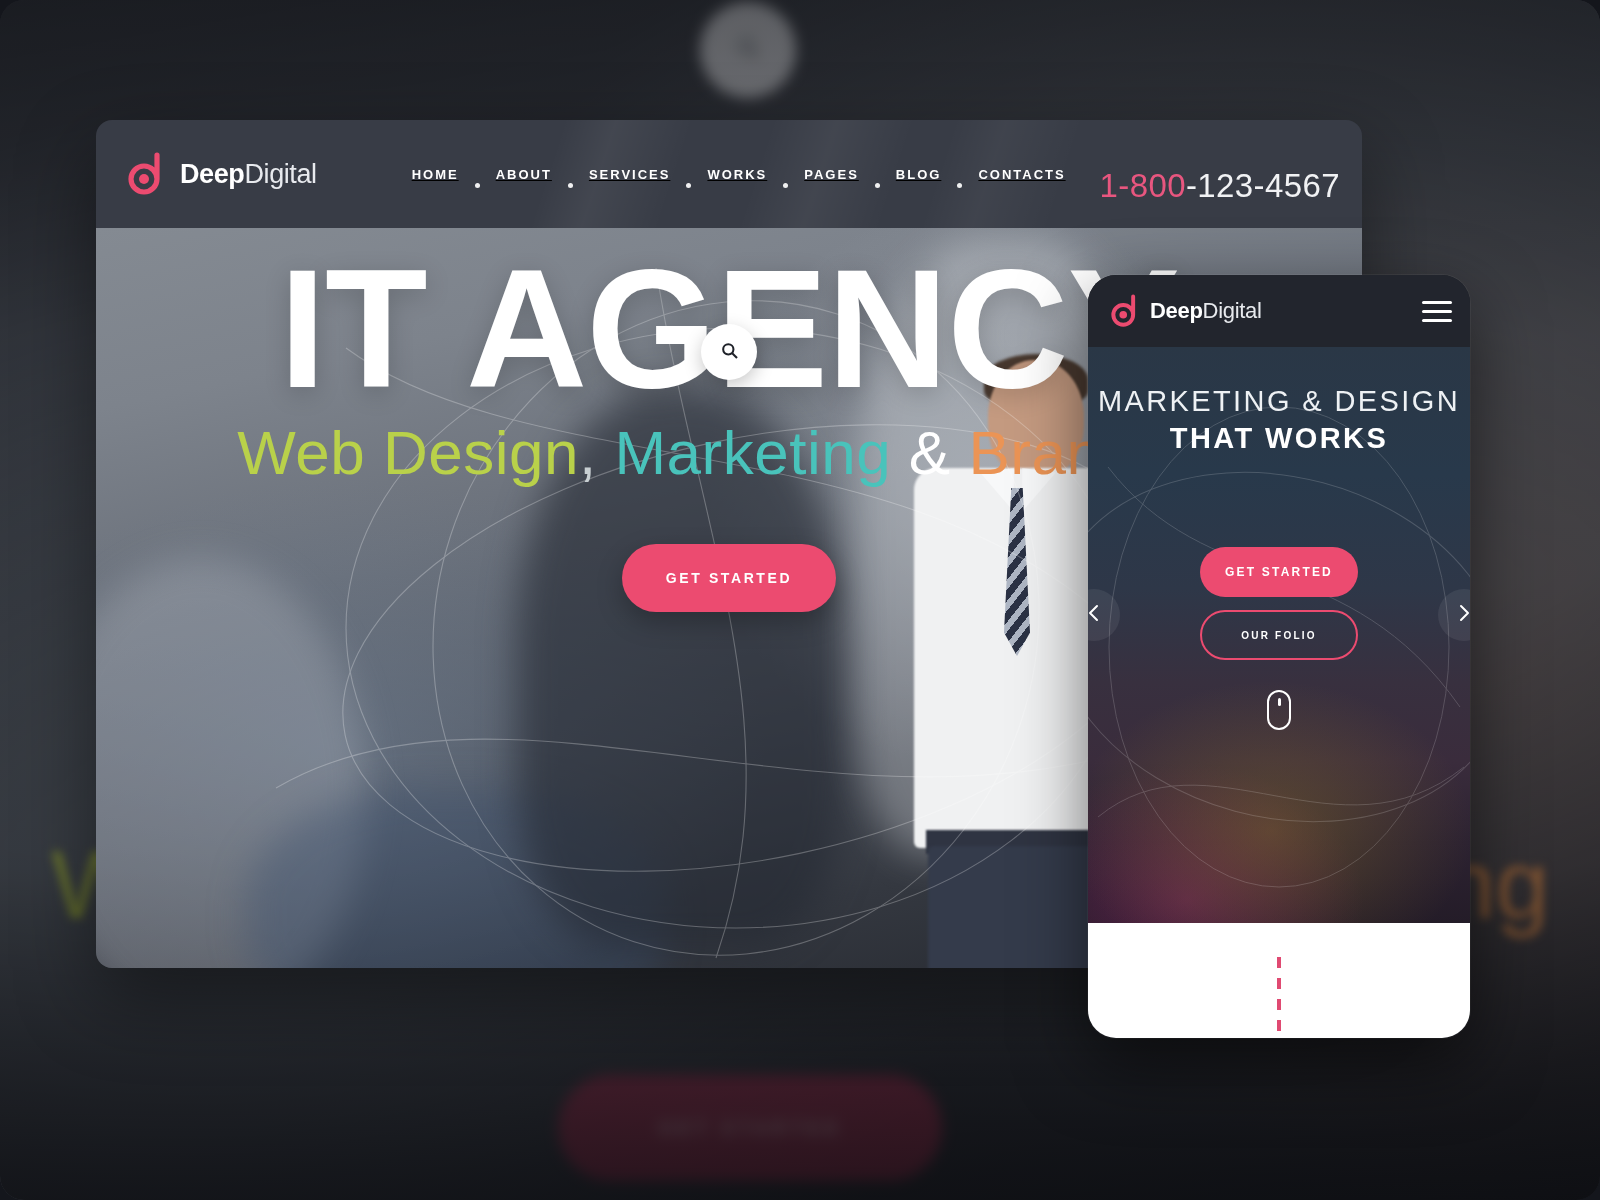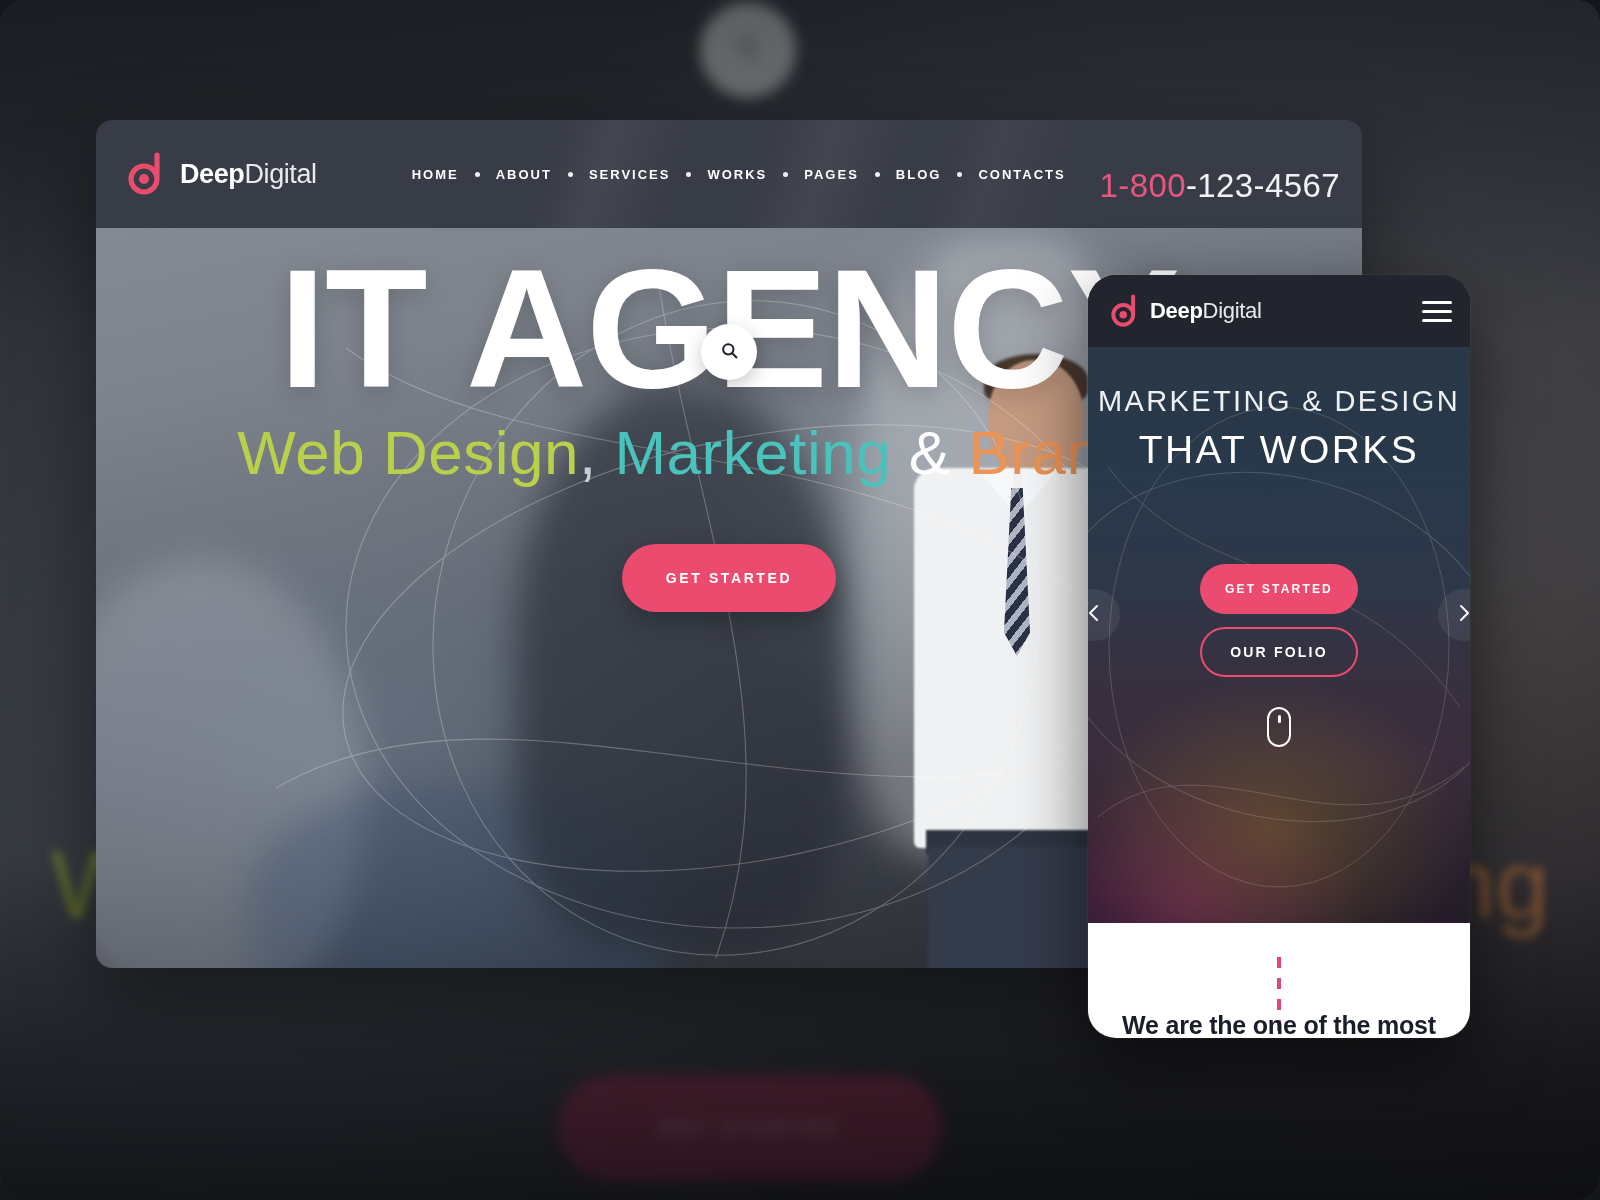--- a/index.html
+++ b/index.html
@@ -121,23 +121,24 @@
     pointer-events: none;
   }
 
   .brand { display: flex; align-items: center; gap: 14px; z-index: 2; }
   .brand-mark { width: 42px; height: 44px; flex: none; }
   .brand-text { font-size: 27px; letter-spacing: -0.4px; white-space: nowrap; }
   .brand-text .b1 { color: #ffffff; font-weight: 700; }
   .brand-text .b2 { color: #e8eaee; font-weight: 300; }
 
   .nav {
-    display: flex; align-items: center; gap: 0;
+    display: flex; align-items: flex-end; gap: 0;
     margin-left: 84px;
     z-index: 2;
+    text-decoration: underline;
   }
   .nav a {
     color: #ffffff;
     font-size: 13px;
     font-weight: 700;
     letter-spacing: 2.0px;
     text-decoration: none;
     padding: 6px 11px;
     white-space: nowrap;
   }
@@ -329,21 +330,21 @@
     overflow: hidden;
     background:
       radial-gradient(ellipse 85% 42% at 48% 84%, rgba(150,120,40,0.40) 0%, rgba(60,40,60,0) 62%),
       radial-gradient(ellipse 70% 36% at 26% 96%, rgba(150,40,110,0.45) 0%, rgba(40,30,50,0) 66%),
       linear-gradient(180deg, #2a3746 0%, #28394b 22%, #2e3748 42%, #38303f 58%, #3a2c3c 72%, #2c2231 86%, #241c28 100%);
   }
   .m-netlines { position: absolute; inset: 0; opacity: 0.30; }
   .m-hero-text { position: relative; text-align: center; padding-top: 30px; z-index: 3; }
   .m-l1 { font-size: 26px; font-weight: 300; letter-spacing: 5px; color: #b9c0c9; }
   .m-l2 { margin-top: 8px; font-size: 29px; font-weight: 400; letter-spacing: 2.4px; color: #eef1f4; white-space: nowrap; }
-  .m-l3 { margin-top: 10px; font-size: 39px; font-weight: 400; letter-spacing: 2.4px; color: #ffffff; }
+  .m-l3 { margin-top: 4px; font-size: 29px; font-weight: 700; letter-spacing: 2.4px; color: #ffffff; }
 
   .m-arrow {
     position: absolute; top: 242px;
     width: 52px; height: 52px; border-radius: 50%;
     background: rgba(255,255,255,0.07);
     display: flex; align-items: center; justify-content: center;
     z-index: 4; cursor: pointer;
   }
   .m-arrow-left { left: -20px; }
   .m-arrow-right { right: -20px; }
@@ -352,21 +353,21 @@
   .m-btn-filled {
     width: 158px; height: 50px; border-radius: 25px;
     background: #ec4b70; color: #fff; border: none;
     font-size: 12px; font-weight: 700; letter-spacing: 2.2px;
     display: flex; align-items: center; justify-content: center; cursor: pointer;
   }
   .m-btn-outline {
     width: 158px; height: 50px; border-radius: 25px;
     background: transparent; color: #fff;
     border: 2px solid #ec4b70;
-    font-size: 14px; font-weight: 700; letter-spacing: 2.2px;
+    font-size: 10px; font-weight: 700; letter-spacing: 2.2px;
     display: flex; align-items: center; justify-content: center; cursor: pointer;
   }
   .m-mouse {
     position: relative; z-index: 3;
     margin: 30px auto 0;
     width: 24px; height: 40px;
     border: 2.5px solid #ffffff;
     border-radius: 13px;
   }
   .m-mouse i {
@@ -567,17 +568,16 @@
         <button class="m-btn-outline">OUR FOLIO</button>
       </div>
 
       <div class="m-mouse">
         <i></i>
       </div>
     </div>
 
     <div class="m-white">
       <div class="m-dash"></div>
-      <div class="m-white-text">We are the one of the most</div>
     </div>
   </div>
 
 </div>
 
 </body></html>

